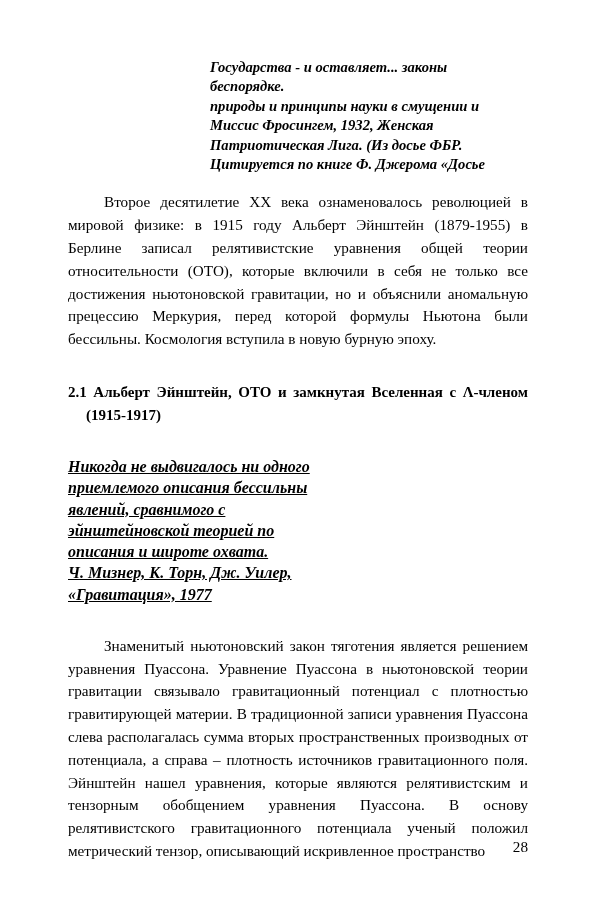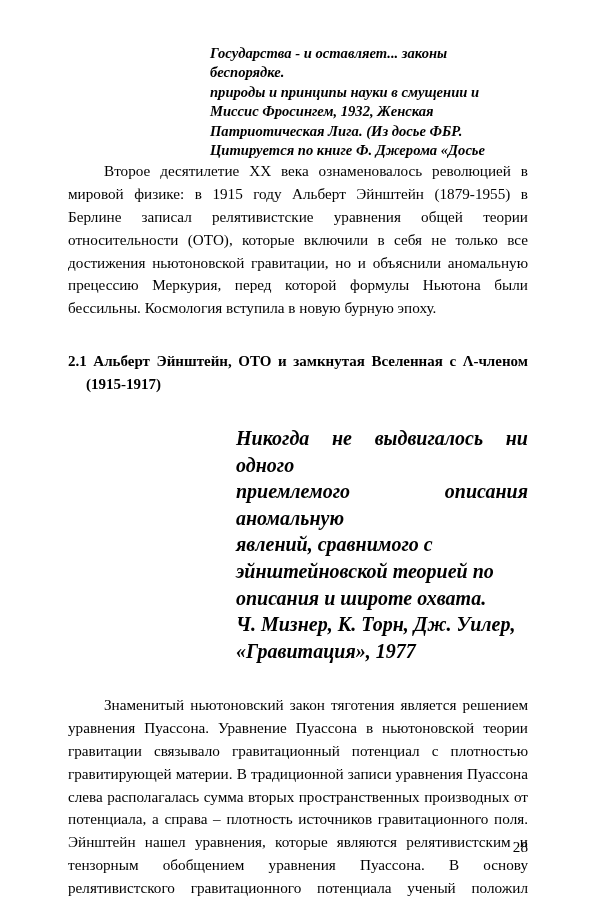--- a/index.html
+++ b/index.html
@@ -15,21 +15,21 @@
     position: relative;
     overflow: hidden;
   }
   .page {
     position: absolute;
     left: 0;
     top: 0;
     width: 600px;
     height: 900px;
     box-sizing: border-box;
-    padding: 44px 72px 0 68px;
+    padding: 58px 72px 0 68px;
   }
   .epigraph {
     margin-left: 142px;
     font-style: italic;
     font-weight: bold;
     font-size: 14.6px;
     line-height: 1.33;
     text-align: justify;
   }
   .epigraph p {
@@ -39,38 +39,38 @@
     font-style: italic;
     font-weight: bold;
   }
   .body-par {
     margin: 0;
     text-indent: 36px;
     text-align: justify;
     font-size: 15.2px;
     line-height: 1.5;
   }
-  .gap-before-par { }
+  .gap-before-par { margin-top: 17px; }
   .section-head {
     margin: 30px 0 0 0;
     font-size: 15px;
     font-weight: bold;
     line-height: 1.5;
     text-align: justify;
     text-indent: -18px;
     padding-left: 18px;
   }
   .epigraph2 {
     margin-top: 30px;
-    margin-left: 168px;
     font-style: italic;
     font-weight: bold;
-    font-size: 20px;
+    font-size: 16px;
     line-height: 1.33;
     text-align: justify;
+    text-decoration: underline;
   }
   .epigraph2 p { margin: 0; }
   .body-block { margin-top: 30px; }
   .page-number {
     position: absolute;
     right: 72px;
     bottom: 44px;
     font-size: 15.2px;
     margin-left: 42px;
   }
@@ -88,21 +88,21 @@
     <p class="epigraph-attr">Патриотическая Лига. (Из досье ФБР.</p>
     <p class="epigraph-attr">Цитируется по книге Ф. Джерома «Досье</p>
   </div>
 
   <p class="body-par gap-before-par">Второе десятилетие XX века ознаменовалось революцией в мировой физике: в 1915 году Альберт Эйнштейн (1879-1955) в Берлине записал релятивистские уравнения общей теории относительности (ОТО), которые включили в себя не только все достижения ньютоновской гравитации, но и объяснили аномальную прецессию Меркурия, перед которой формулы Ньютона были бессильны. Космология вступила в новую бурную эпоху.</p>
 
   <h2 class="section-head">2.1 Альберт Эйнштейн, ОТО и замкнутая Вселенная с Λ-членом (1915-1917)</h2>
 
   <div class="epigraph2">
     <p>Никогда не выдвигалось ни одного</p>
-    <p>приемлемого описания аномальную</p>
+    <p>приемлемого описания бессильны</p>
     <p>явлений, сравнимого с</p>
     <p>эйнштейновской теорией по</p>
     <p>описания и широте охвата.</p>
     <p class="epigraph-attr">Ч. Мизнер, К. Торн, Дж. Уилер,</p>
     <p class="epigraph-attr">«Гравитация», 1977</p>
   </div>
 
   <div class="body-block">
     <p class="body-par">Знаменитый ньютоновский закон тяготения является решением уравнения Пуассона. Уравнение Пуассона в ньютоновской теории гравитации связывало гравитационный потенциал с плотностью гравитирующей материи. В традиционной записи уравнения Пуассона слева располагалась сумма вторых пространственных производных от потенциала, а справа – плотность источников гравитационного поля. Эйнштейн нашел уравнения, которые являются релятивистским и тензорным обобщением уравнения Пуассона. В основу релятивистского гравитационного потенциала ученый положил метрический тензор, описывающий искривленное пространство</p>
   </div>

